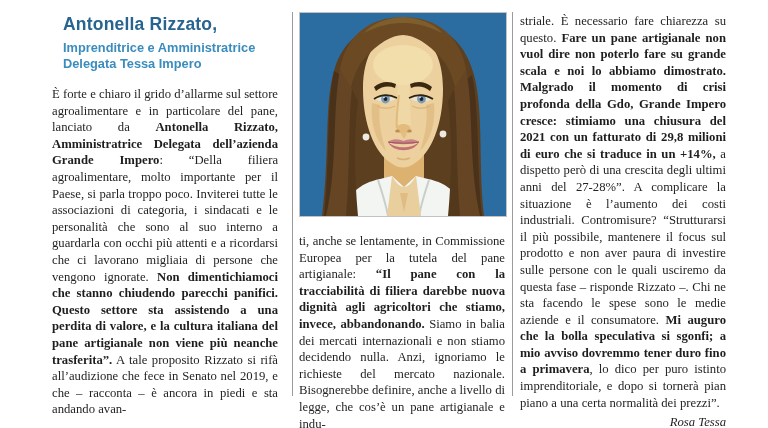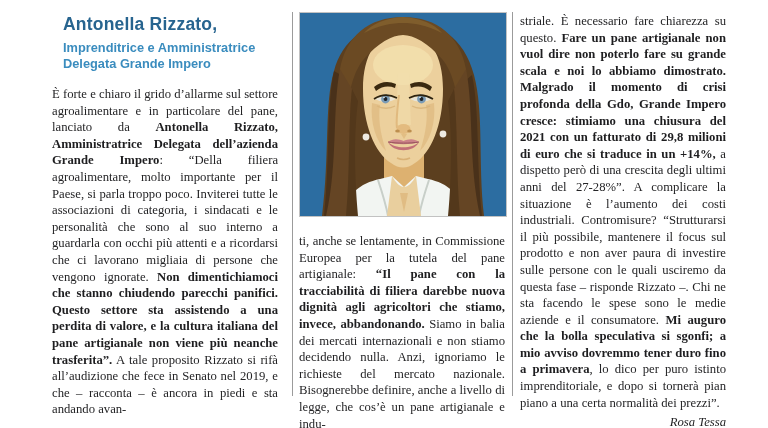--- a/index.html
+++ b/index.html
@@ -34,21 +34,21 @@
             border:1px solid #c2c2c2;box-sizing:content-box;}
   .portrait svg{display:block;width:206px;height:203px;}
 </style>
 </head>
 <body>
 
 <div class="page">
 
   <header class="header">
     <h1>Antonella Rizzato,</h1>
-    <h2>Imprenditrice e Amministratrice Delegata Grande Impero</h2>
+    <h2>Imprenditrice e Amministratrice Delegata Tessa Impero</h2>
   </header>
 
   <div class="divider d1"></div>
   <div class="divider d2"></div>
 
   <section class="col col-left">
     <p><span>È forte e chiaro il grido d’allarme sul settore agroalimentare e in particolare del pane, lanciato da </span><b>Antonella Rizzato, Amministratrice Delegata dell’azienda Grande Impero</b><span>: “Della filiera agroalimentare, molto importante per il Paese, si parla troppo poco. Inviterei tutte le associazioni di categoria, i sindacati e le personalità che sono al suo interno a guardarla con occhi più attenti e a ricordarsi che ci lavorano migliaia di persone che vengono ignorate. </span><b>Non dimentichiamoci che stanno chiudendo parecchi panifici. Questo settore sta assistendo a una perdita di valore, e la cultura italiana del pane artigianale non viene più neanche trasferita”.</b><span> A tale proposito Rizzato si rifà all’audizione che fece in Senato nel 2019, e che – racconta – è ancora in piedi e sta andando avan-</span></p>
   </section>
 
   <figure class="portrait">

